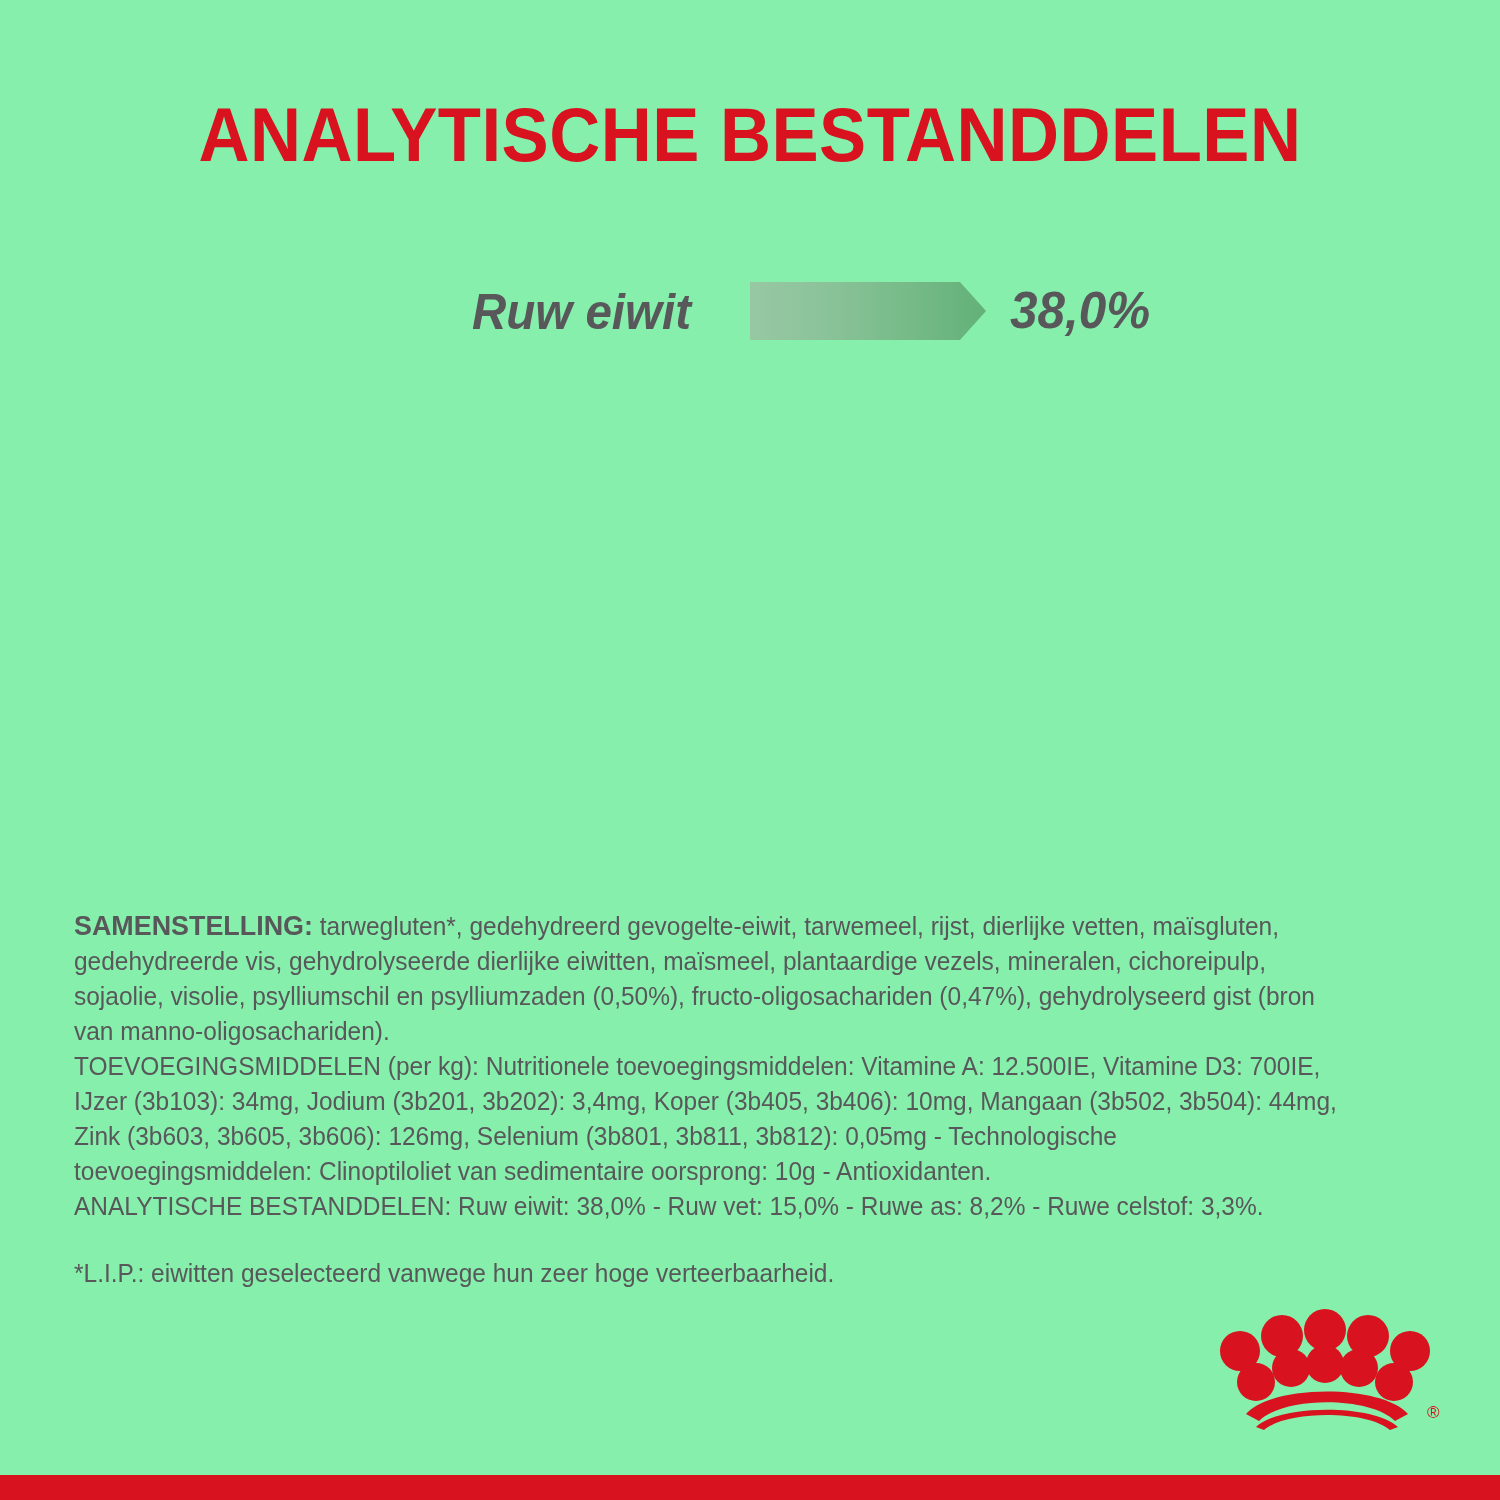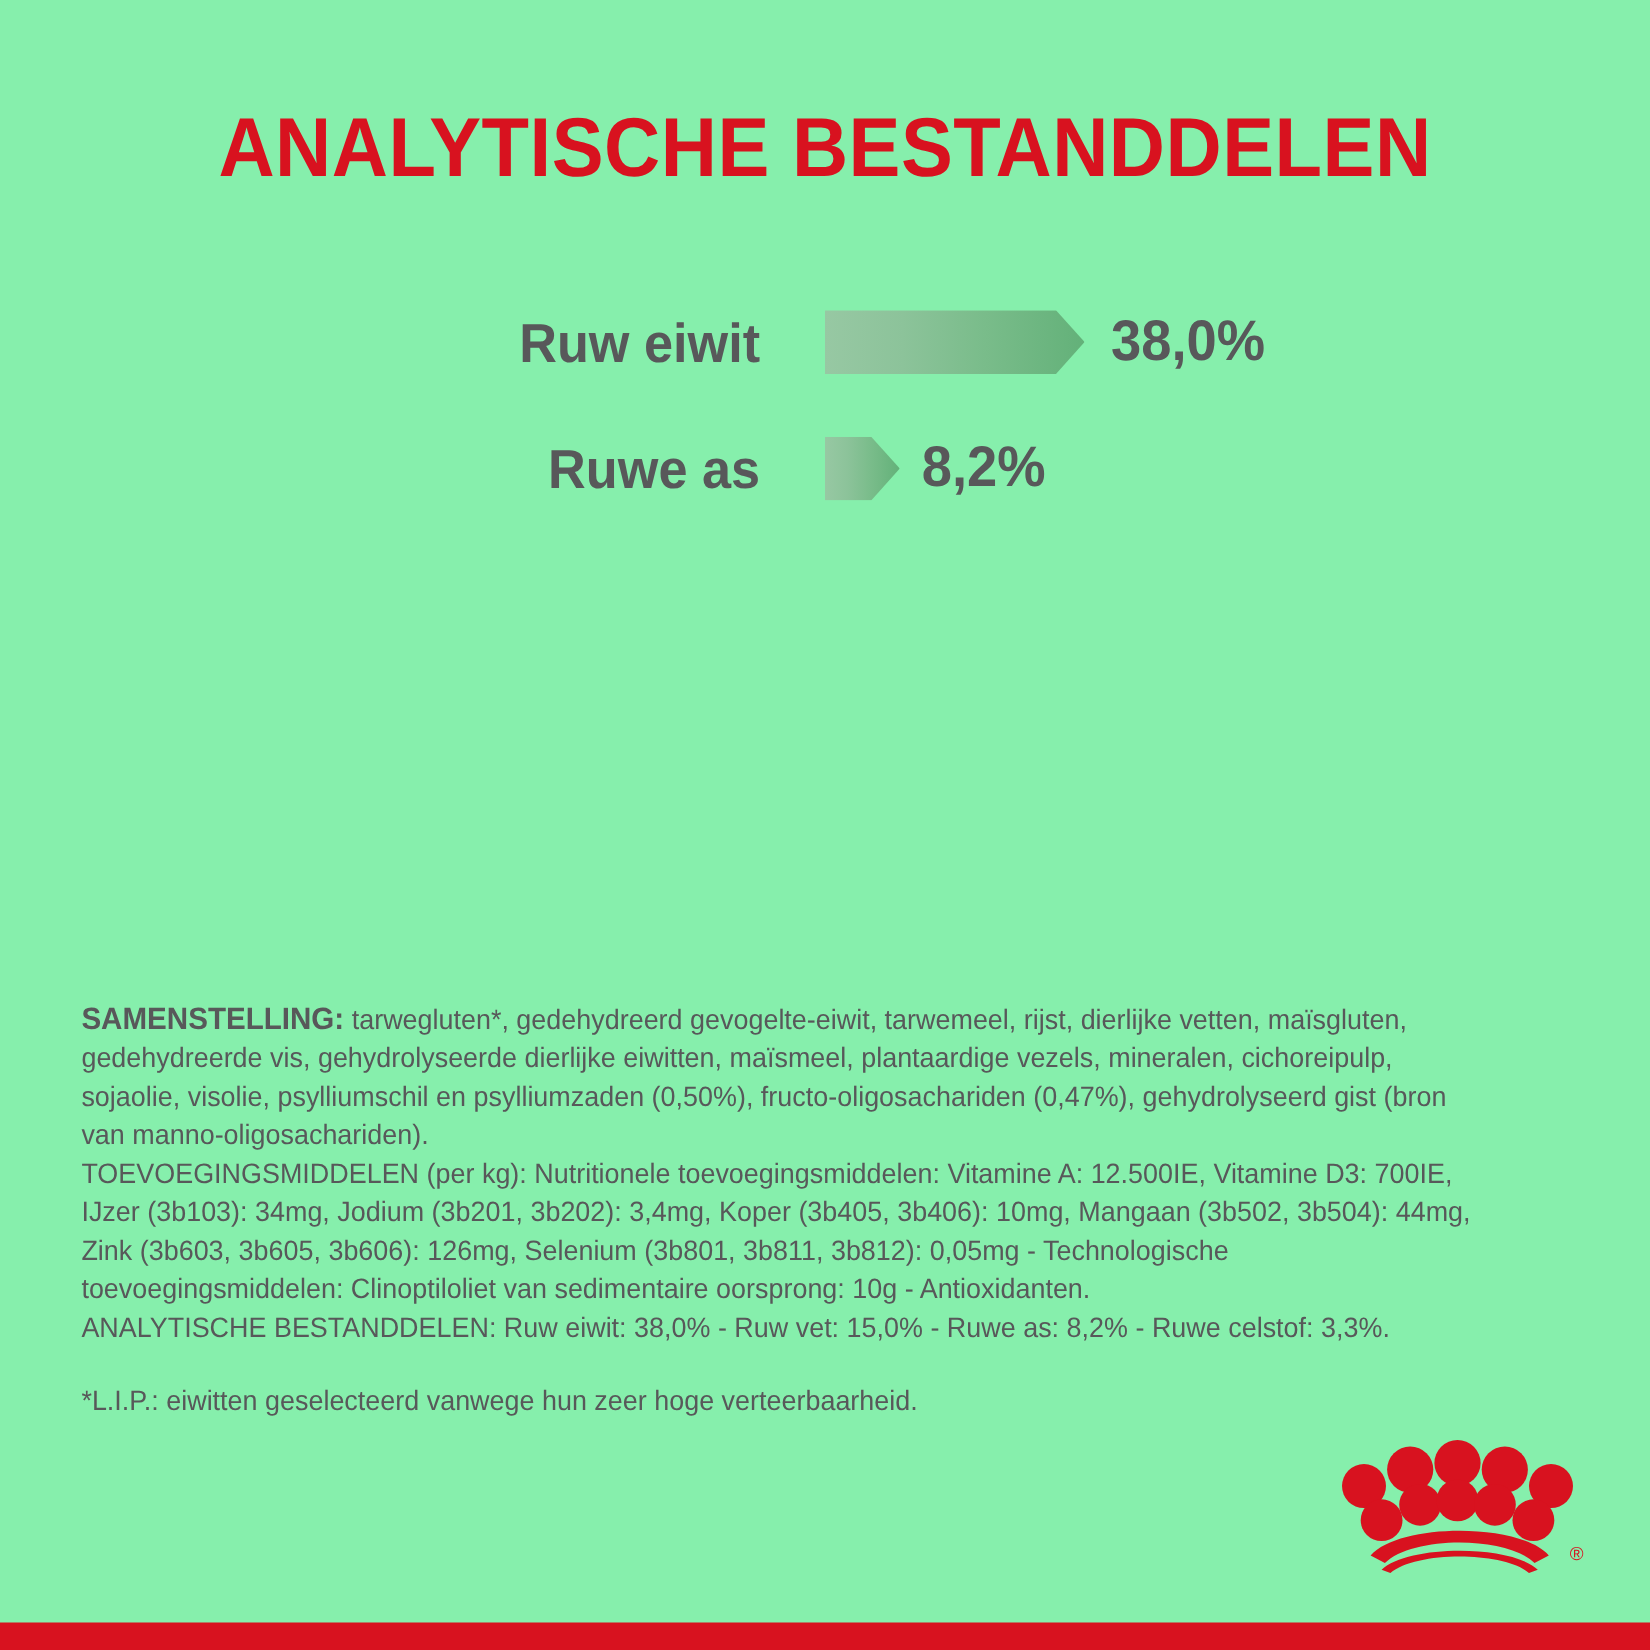--- a/index.html
+++ b/index.html
@@ -39,20 +39,21 @@
     line-height: 1.0;
     white-space: nowrap;
   }
 
   
   .bars {
     position: absolute;
     top: 276px;
     left: 0;
     width: 1456px;
+    font-style: italic;
   }
   .bar-row {
     position: relative;
     height: 115px;
     display: block;
   }
   .bar-label {
     position: absolute;
     right: 765px;
     top: 6px;
@@ -147,27 +148,20 @@
 
     <div class="bar-row">
       <div class="bar-label">Ruw eiwit</div>
       <div class="bar-track" style="width:236px;">
         <div class="bar-shape"></div>
       </div>
       <div class="bar-value" style="left:1010px;">38,0%</div>
     </div>
 
 
-    <div class="bar-row">
-      <div class="bar-label">Ruwe as</div>
-      <div class="bar-track" style="width:68px;">
-        <div class="bar-shape"></div>
-      </div>
-      <div class="bar-value" style="left:838px;">8,2%</div>
-    </div>
 
 
   </div>
 
   <div class="composition">
     <p><span class="lead">SAMENSTELLING:</span><span> tarwegluten*, gedehydreerd gevogelte-eiwit, tarwemeel, rijst, dierlijke vetten, maïsgluten, gedehydreerde vis, gehydrolyseerde dierlijke eiwitten, maïsmeel, plantaardige vezels, mineralen, cichoreipulp, sojaolie, visolie, psylliumschil en psylliumzaden (0,50%), fructo-oligosachariden (0,47%), gehydrolyseerd gist (bron van manno-oligosachariden).</span></p>
     <p>TOEVOEGINGSMIDDELEN (per kg): Nutritionele toevoegingsmiddelen: Vitamine A: 12.500IE, Vitamine D3: 700IE, IJzer (3b103): 34mg, Jodium (3b201, 3b202): 3,4mg, Koper (3b405, 3b406): 10mg, Mangaan (3b502, 3b504): 44mg, Zink (3b603, 3b605, 3b606): 126mg, Selenium (3b801, 3b811, 3b812): 0,05mg - Technologische toevoegingsmiddelen: Clinoptiloliet van sedimentaire oorsprong: 10g - Antioxidanten.</p>
     <p>ANALYTISCHE BESTANDDELEN: Ruw eiwit: 38,0% - Ruw vet: 15,0% - Ruwe as: 8,2% - Ruwe celstof: 3,3%.</p>
     <p class="footnote">*L.I.P.: eiwitten geselecteerd vanwege hun zeer hoge verteerbaarheid.</p>
   </div>

